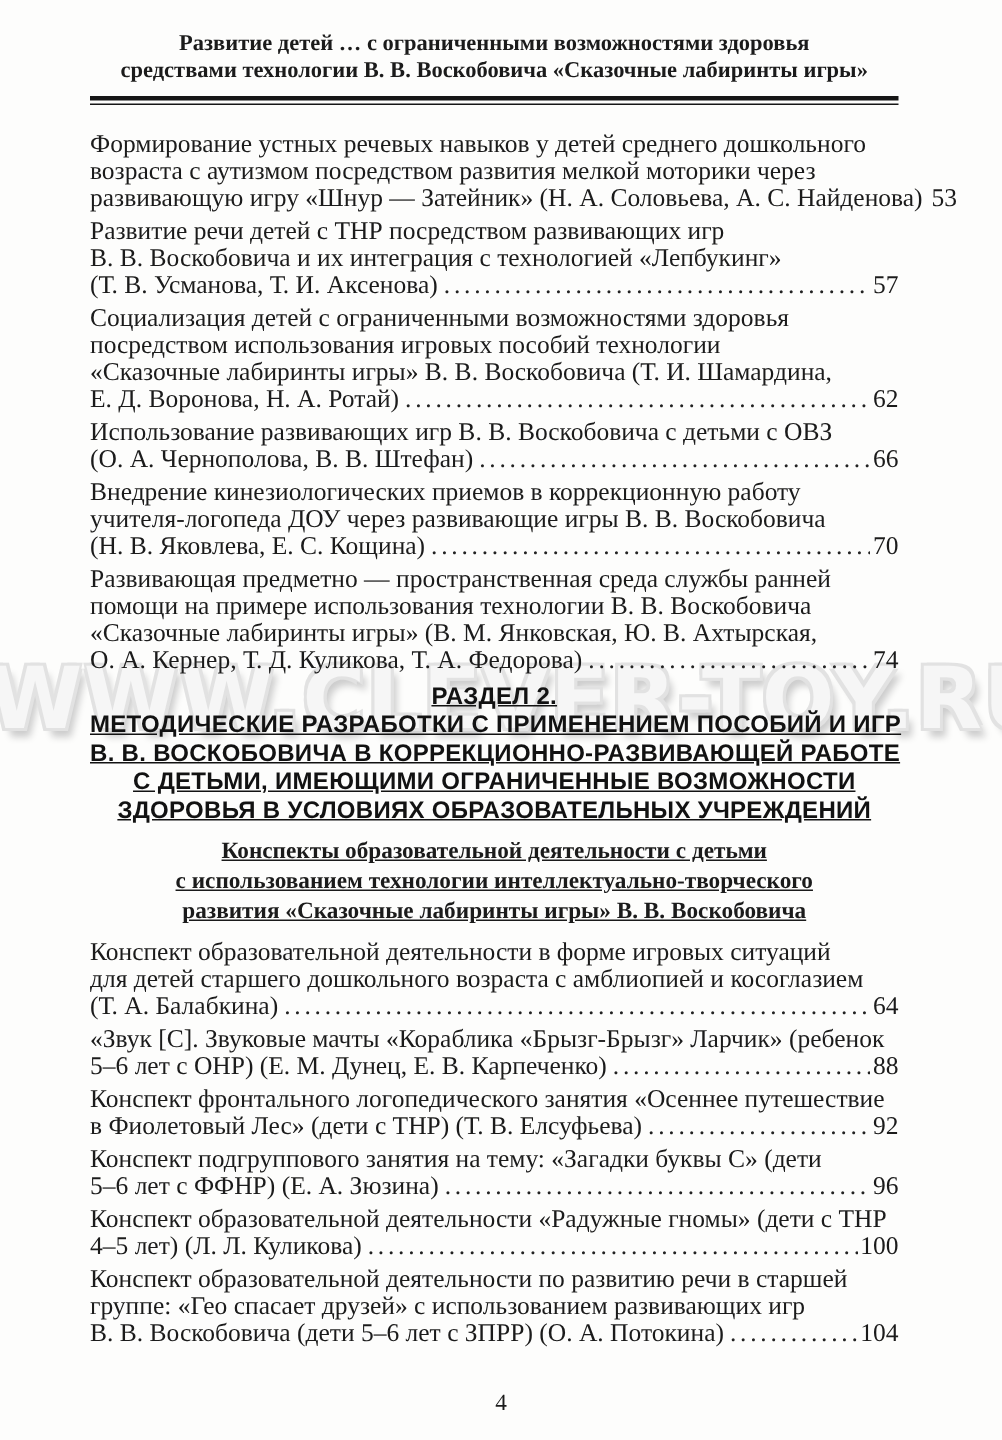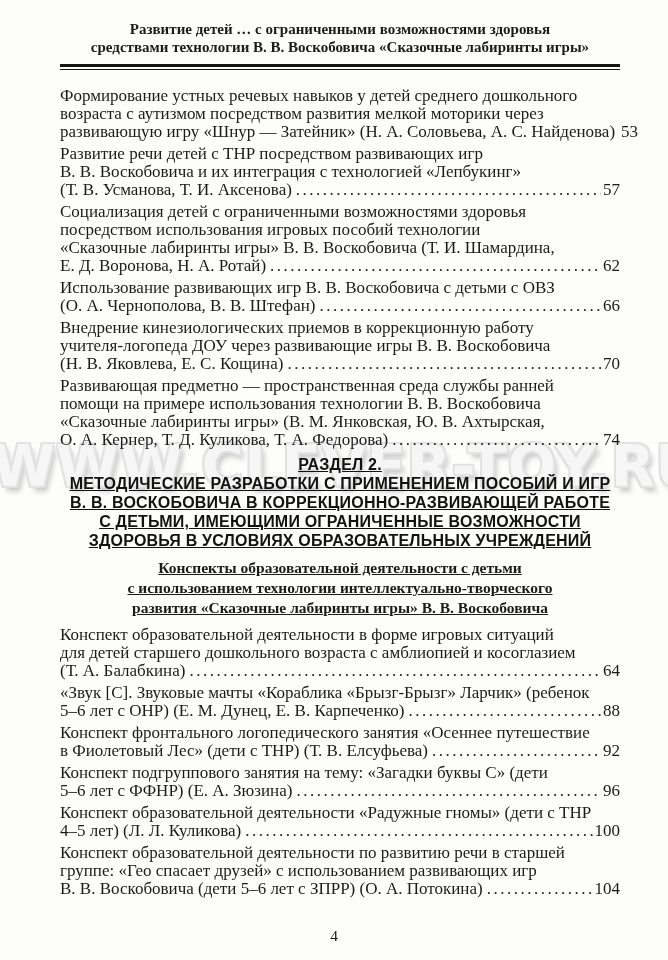--- a/index.html
+++ b/index.html
@@ -1,21 +1,21 @@
 <!DOCTYPE html>
 <html lang="ru"><head>
 <meta charset="utf-8">
 <style>
   html,body{margin:0;padding:0;background:#e9e9e9;}
   .page{
     width:668px;height:960px;margin:0 auto;position:relative;overflow:hidden;
     background:#fdfdfc;color:#1b1b1b;
     font-family:"Liberation Serif","DejaVu Serif",serif;
   }
-  .content{position:relative;z-index:1;padding:20px 48px 0 60px;}
+  .content{position:relative;z-index:1;padding:20px 69px 0 60px;}
   .running-header{text-align:center;font-weight:bold;font-size:15px;line-height:18px;}
   .running-header div{white-space:nowrap;}
   .rule{margin-top:8px;height:2px;border-top:3px solid #161616;border-bottom:1px solid #161616;}
   #toc{margin-top:17px;}
   .entry{font-size:17px;line-height:18px;margin-bottom:4px;}
   .line{white-space:nowrap;}
   .line.last{display:flex;align-items:flex-end;}
   .t{white-space:nowrap;flex:0 0 auto;}
   .dots{flex:1 1 auto;overflow:hidden;white-space:nowrap;letter-spacing:2.5px;margin:0 2px 0 4px;color:#222;}
   .pg{flex:0 0 auto;white-space:nowrap;}

